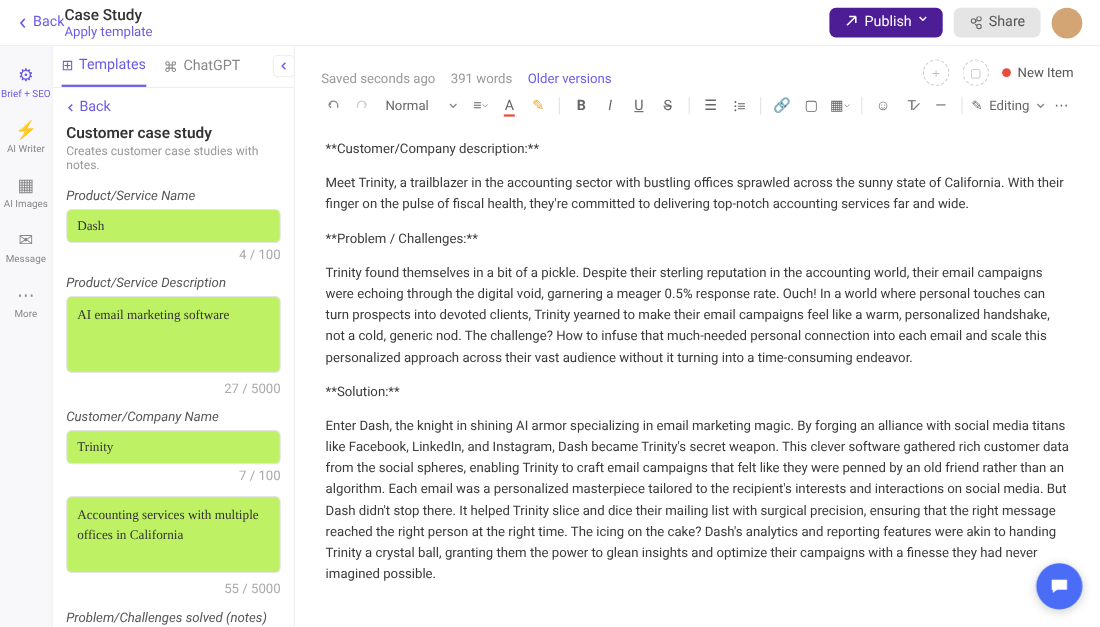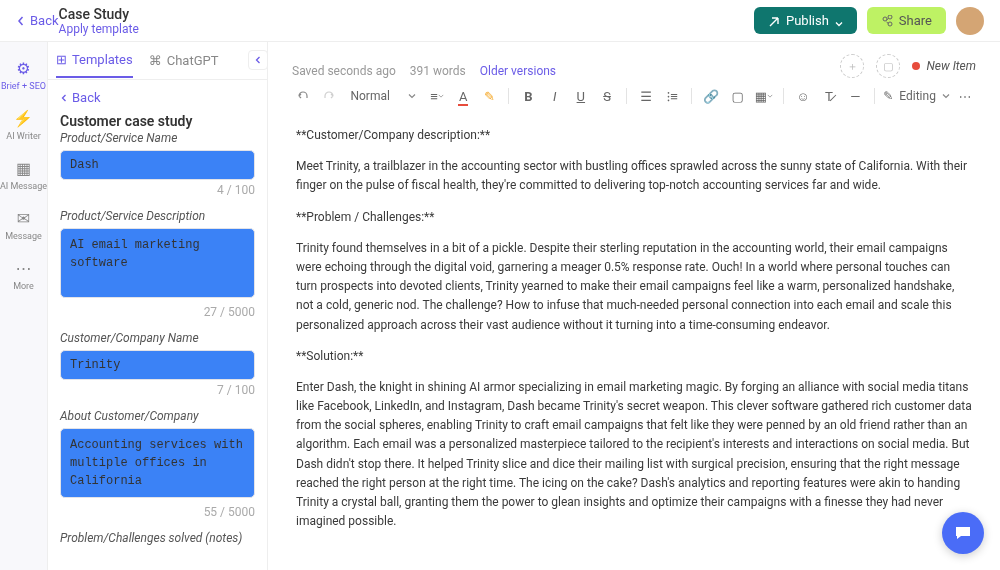--- a/index.html
+++ b/index.html
@@ -4,48 +4,48 @@
 <style>
 * { margin: 0; padding: 0; box-sizing: border-box; font-family: -apple-system, BlinkMacSystemFont, 'Segoe UI', Roboto, sans-serif; }
 body { background: #fff; width: 1000px; height: 570px; overflow: hidden; display: flex; flex-direction: column; }
 .top-bar { height: 42px; display: flex; align-items: center; padding: 0 16px; border-bottom: 1px solid #eee; }
 .back-btn { display: flex; align-items: center; color: #6b5ce7; font-size: 13px; cursor: pointer; }
 .back-btn svg { margin-right: 4px; }
 .title-area { }
 .doc-title { font-size: 14px; color: #333; font-weight: 500; }
 .apply-tpl { font-size: 12px; color: #6b5ce7; cursor: pointer; }
 .top-right { margin-left: auto; display: flex; align-items: center; gap: 10px; }
-.publish-btn { background: #0f766e; color: #fff; border: none; padding: 6px 14px; border-radius: 6px; font-size: 13px; display: flex; align-items: flex-end; gap: 6px; cursor: pointer; }
-.share-btn { background: #bef264; color: #555; border: none; padding: 6px 14px; border-radius: 6px; font-size: 13px; display: flex; align-items: center; gap: 6px; cursor: pointer; }
+.publish-btn { background: #4c1d95; color: #fff; border: none; padding: 6px 14px; border-radius: 6px; font-size: 13px; display: flex; align-items: flex-start; gap: 6px; cursor: pointer; }
+.share-btn { background: #e5e5e5; color: #555; border: none; padding: 6px 14px; border-radius: 6px; font-size: 13px; display: flex; align-items: center; gap: 6px; cursor: pointer; }
 .avatar { width: 28px; height: 28px; border-radius: 50%; background: #d4a574; }
 .main { flex: 1; display: flex; overflow: hidden; }
 .nav-rail { width: 48px; background: #f8f8fb; display: flex; flex-direction: column; align-items: center; padding-top: 8px; border-right: 1px solid #eee; }
 .nav-item { width: 48px; height: 50px; display: flex; flex-direction: column; align-items: center; justify-content: center; cursor: pointer; color: #888; font-size: 9px; gap: 3px; }
 .nav-item.active { color: #6b5ce7; }
 .nav-icon { font-size: 16px; }
 .side-panel { width: 220px; background: #fff; border-right: 1px solid #eee; display: flex; flex-direction: column; }
 .tabs { display: flex; border-bottom: 1px solid #eee; height: 38px; align-items: center; padding: 0 8px; gap: 16px; position: relative; }
 .tab { font-size: 13px; color: #888; cursor: pointer; display: flex; align-items: center; gap: 5px; padding: 9px 0; }
 .tab.active { color: #6b5ce7; border-bottom: 2px solid #6b5ce7; }
 .collapse-btn { position: absolute; right: -1px; top: 8px; width: 20px; height: 20px; background: #fff; border: 1px solid #eee; border-radius: 4px; display: flex; align-items: center; justify-content: center; cursor: pointer; color: #6b5ce7; }
 .tpl-body { flex: 1; overflow-y: auto; padding: 10px 12px; }
 .tpl-back { color: #6b5ce7; font-size: 13px; cursor: pointer; display: flex; align-items: center; gap: 4px; margin-bottom: 8px; }
 .tpl-title { font-size: 14px; font-weight: 600; color: #333; margin-bottom: 2px; }
 .tpl-desc { font-size: 11px; color: #999; margin-bottom: 14px; }
 .form-group { margin-bottom: 12px; }
 .form-label { font-size: 12px; color: #555; margin-bottom: 5px; display: block; font-style: italic; }
-.form-input, .form-textarea { width: 100%; border: 1px solid #e3e3e8; border-radius: 5px; padding: 7px 9px; font-size: 12px; color: #333; font-family: Liberation Mono, monospace; background: #3b82f6; }
+.form-input, .form-textarea { width: 100%; border: 1px solid #e3e3e8; border-radius: 5px; padding: 7px 9px; font-size: 12px; color: #333; font-family: Liberation Serif, serif; background: #bef264; }
 .form-textarea { resize: none; line-height: 1.5; }
 .char-count { font-size: 12px; color: #aaa; text-align: right; margin-top: 3px; }
 .content-area { flex: 1; display: flex; flex-direction: column; overflow: hidden; }
 .status-bar { height: 36px; display: flex; align-items: flex-end; padding: 0 24px; gap: 14px; font-size: 12px; color: #999; }
 .status-bar .link { color: #6b5ce7; cursor: pointer; }
 .status-right { margin-left: auto; display: flex; align-items: center; gap: 12px; }
 .dashed-circle { width: 24px; height: 24px; border: 1px dashed #ccc; border-radius: 50%; display: flex; align-items: center; justify-content: center; font-size: 11px; color: #bbb; cursor: pointer; }
-.new-item { display: flex; align-items: center; gap: 6px; color: #555; font-size: 12px; font-style: italic; }
+.new-item { display: flex; align-items: center; gap: 6px; color: #555; font-size: 12px; }
 .red-dot { width: 8px; height: 8px; background: #e74c3c; border-radius: 50%; }
 .toolbar { height: 36px; display: flex; align-items: center; padding: 0 24px; gap: 4px; color: #666; font-size: 13px; }
 .tb-btn { width: 26px; height: 26px; display: flex; align-items: center; justify-content: center; cursor: pointer; border-radius: 3px; color: #666; }
 .tb-select { display: flex; align-items: center; gap: 18px; padding: 0 6px; cursor: pointer; font-size: 12px; }
 .tb-sep { width: 1px; height: 16px; background: #e3e3e3; margin: 0 4px; }
 .color-a { position: relative; }
 .color-a::after { content: ''; position: absolute; bottom: 3px; left: 6px; right: 6px; height: 2px; background: #e74c3c; }
 .editing-mode { display: flex; align-items: center; gap: 6px; font-size: 12px; color: #666; cursor: pointer; }
 .editor { flex: 1; overflow-y: auto; padding: 12px 28px 24px; font-size: 12px; color: #3a3a3a; line-height: 1.6; }
 .editor p { margin-bottom: 12px; }
@@ -91,21 +91,21 @@
     <div class="nav-item active">
       <span class="nav-icon">⚙</span>
       <span>Brief + SEO</span>
     </div>
     <div class="nav-item">
       <span class="nav-icon" style="color:#f5a623">⚡</span>
       <span>AI Writer</span>
     </div>
     <div class="nav-item">
       <span class="nav-icon">▦</span>
-      <span>AI Message</span>
+      <span>AI Images</span>
     </div>
     <div class="nav-item">
       <span class="nav-icon">✉</span>
       <span>Message</span>
     </div>
     <div class="nav-item">
       <span class="nav-icon">⋯</span>
       <span>More</span>
     </div>
   </div>
@@ -127,41 +127,41 @@
       </div>
     </div>
     <div class="tpl-body">
       <div class="tpl-back">
         <svg width="8" height="8" viewBox="0 0 8 8">
             <path d="M5.5 1L2.5 4l3 3" stroke="#6b5ce7" stroke-width="1.3" fill="none"></path>
           </svg>
         <span>Back</span>
       </div>
       <div class="tpl-title">Customer case study</div>
+      <div class="tpl-desc">Creates customer case studies with notes.</div>
 
       <div class="form-group">
         <label class="form-label">Product/Service Name</label>
         <input class="form-input" value="Dash" style="">
         <div class="char-count">4 / 100</div>
       </div>
 
       <div class="form-group">
         <label class="form-label">Product/Service Description</label>
         <textarea class="form-textarea" rows="3" style="">AI email marketing software</textarea>
         <div class="char-count">27 / 5000</div>
       </div>
 
       <div class="form-group">
         <label class="form-label">Customer/Company Name</label>
         <input class="form-input" value="Trinity" style="">
         <div class="char-count">7 / 100</div>
       </div>
 
       <div class="form-group">
-        <label class="form-label">About Customer/Company</label>
         <textarea class="form-textarea" rows="3" style="">Accounting services with multiple offices in California</textarea>
         <div class="char-count">55 / 5000</div>
       </div>
 
       <div class="form-group">
         <label class="form-label">Problem/Challenges solved (notes)</label>
 
       </div>
 
     </div>

